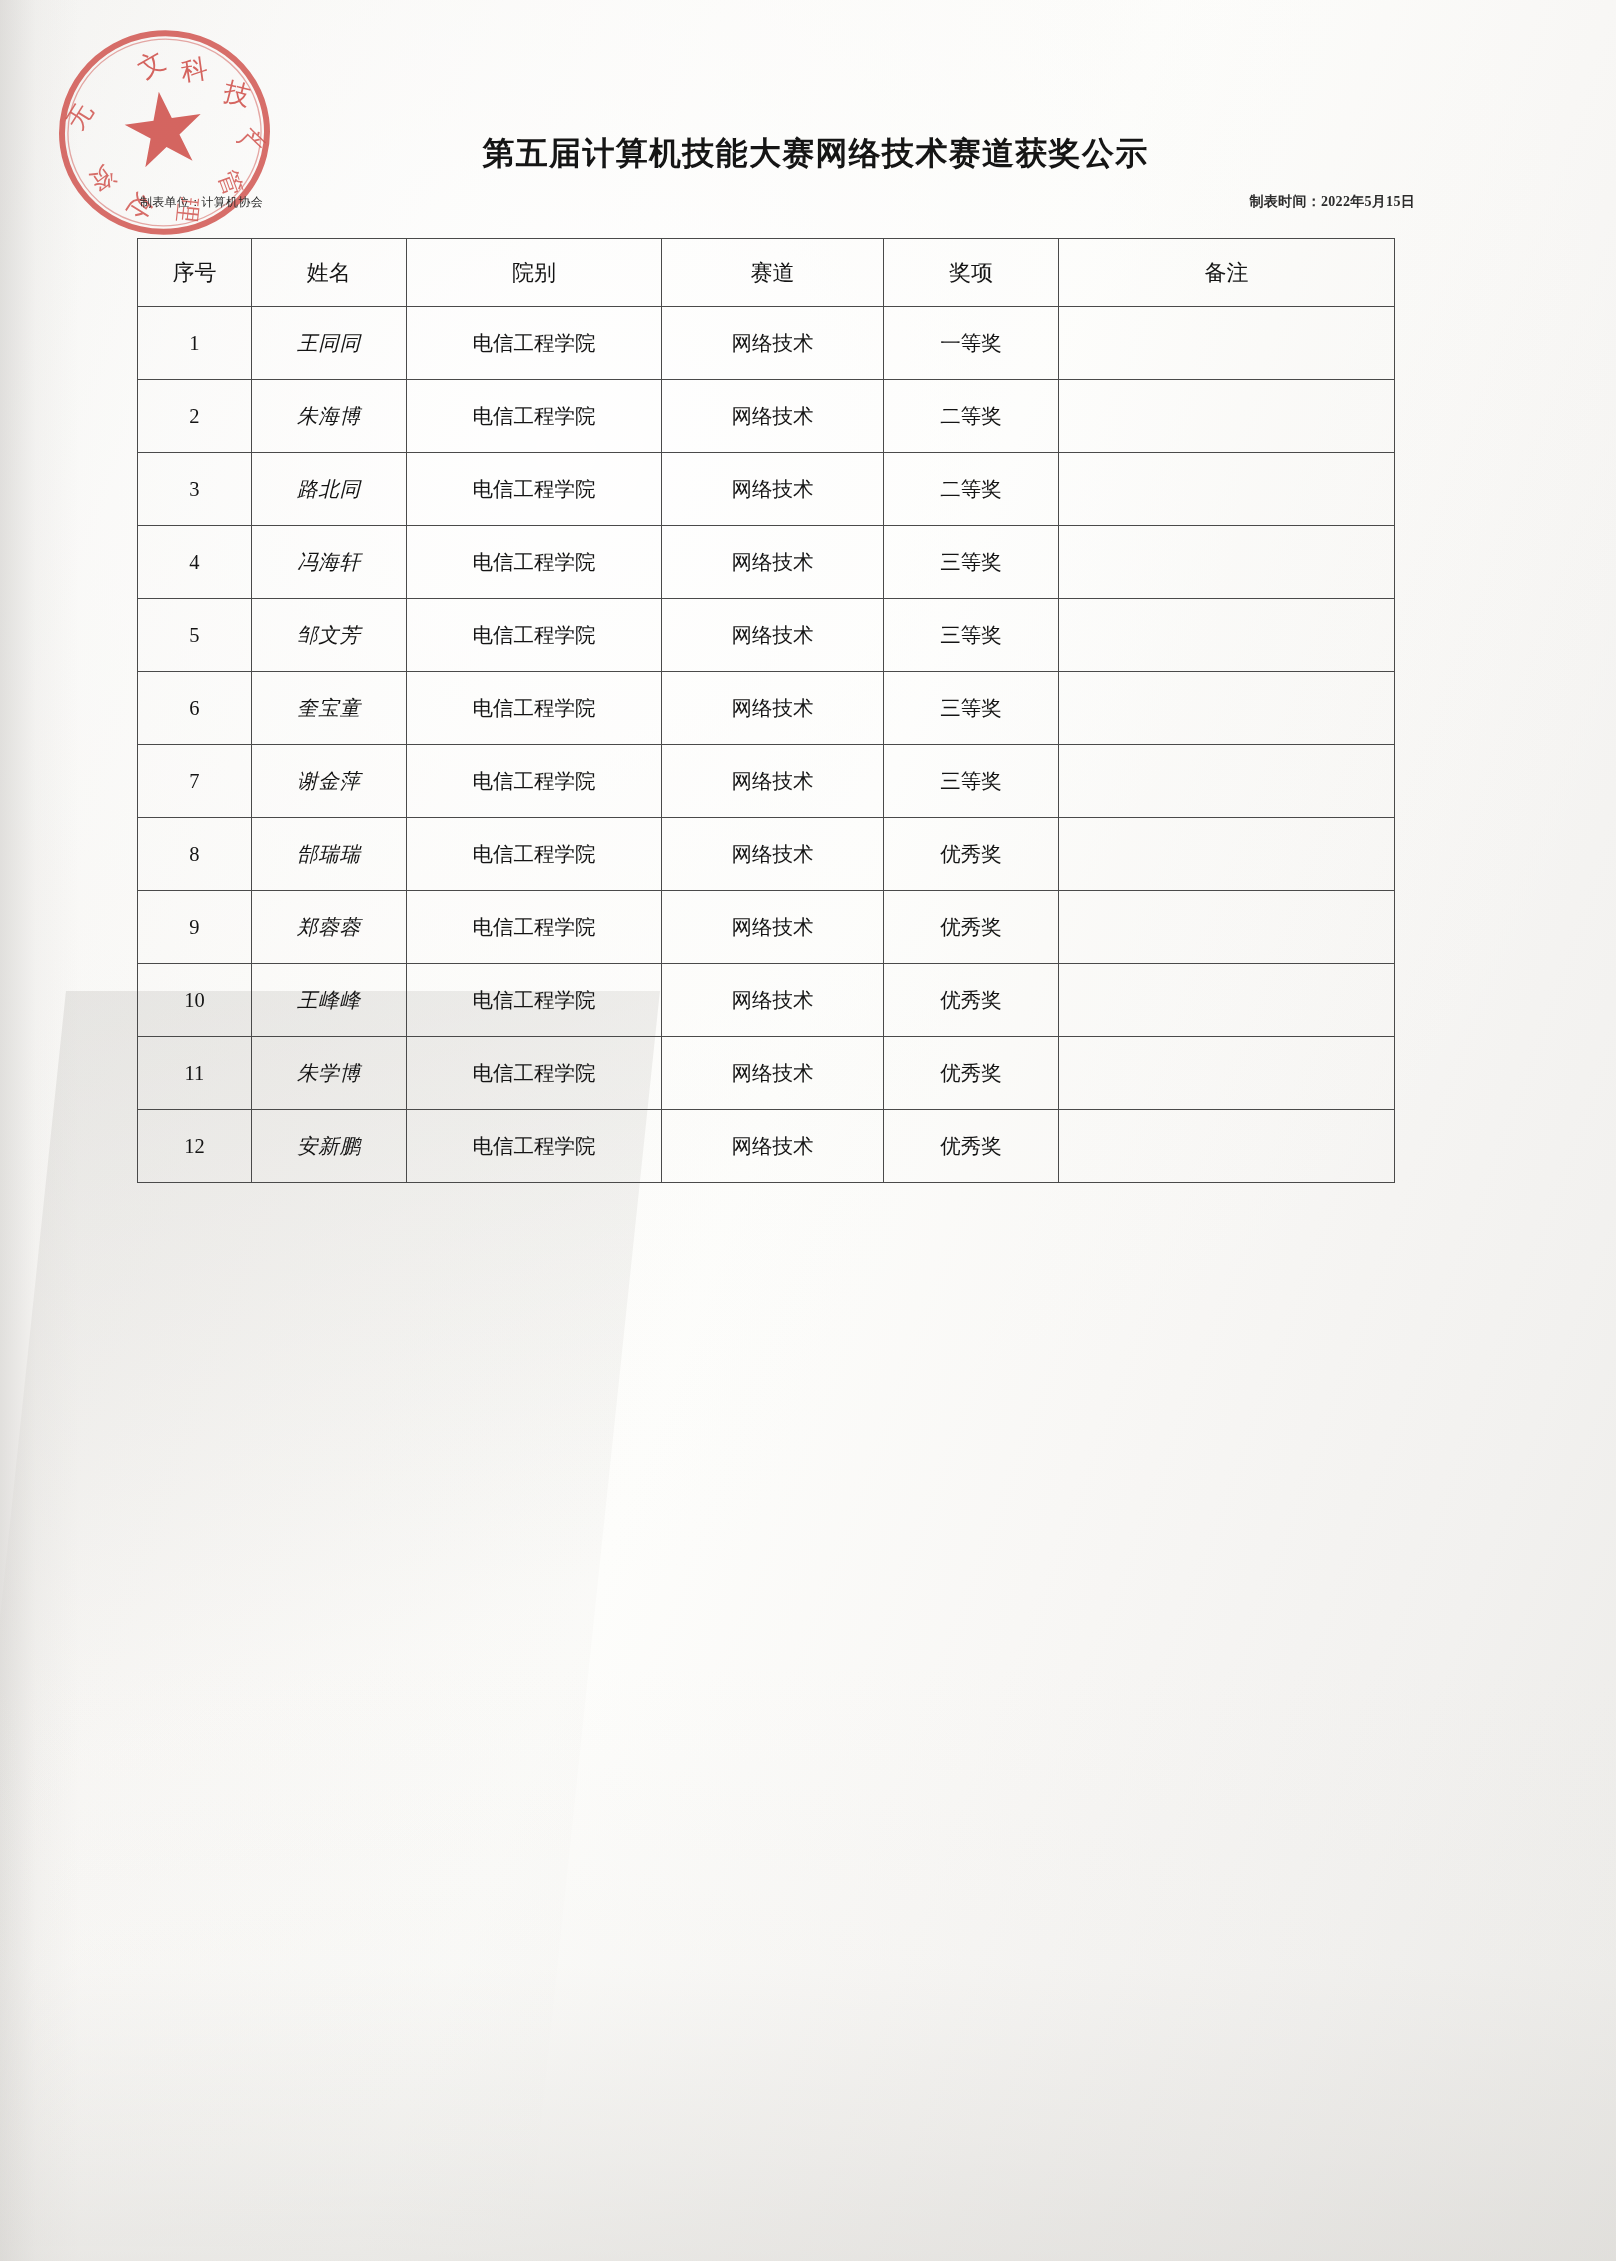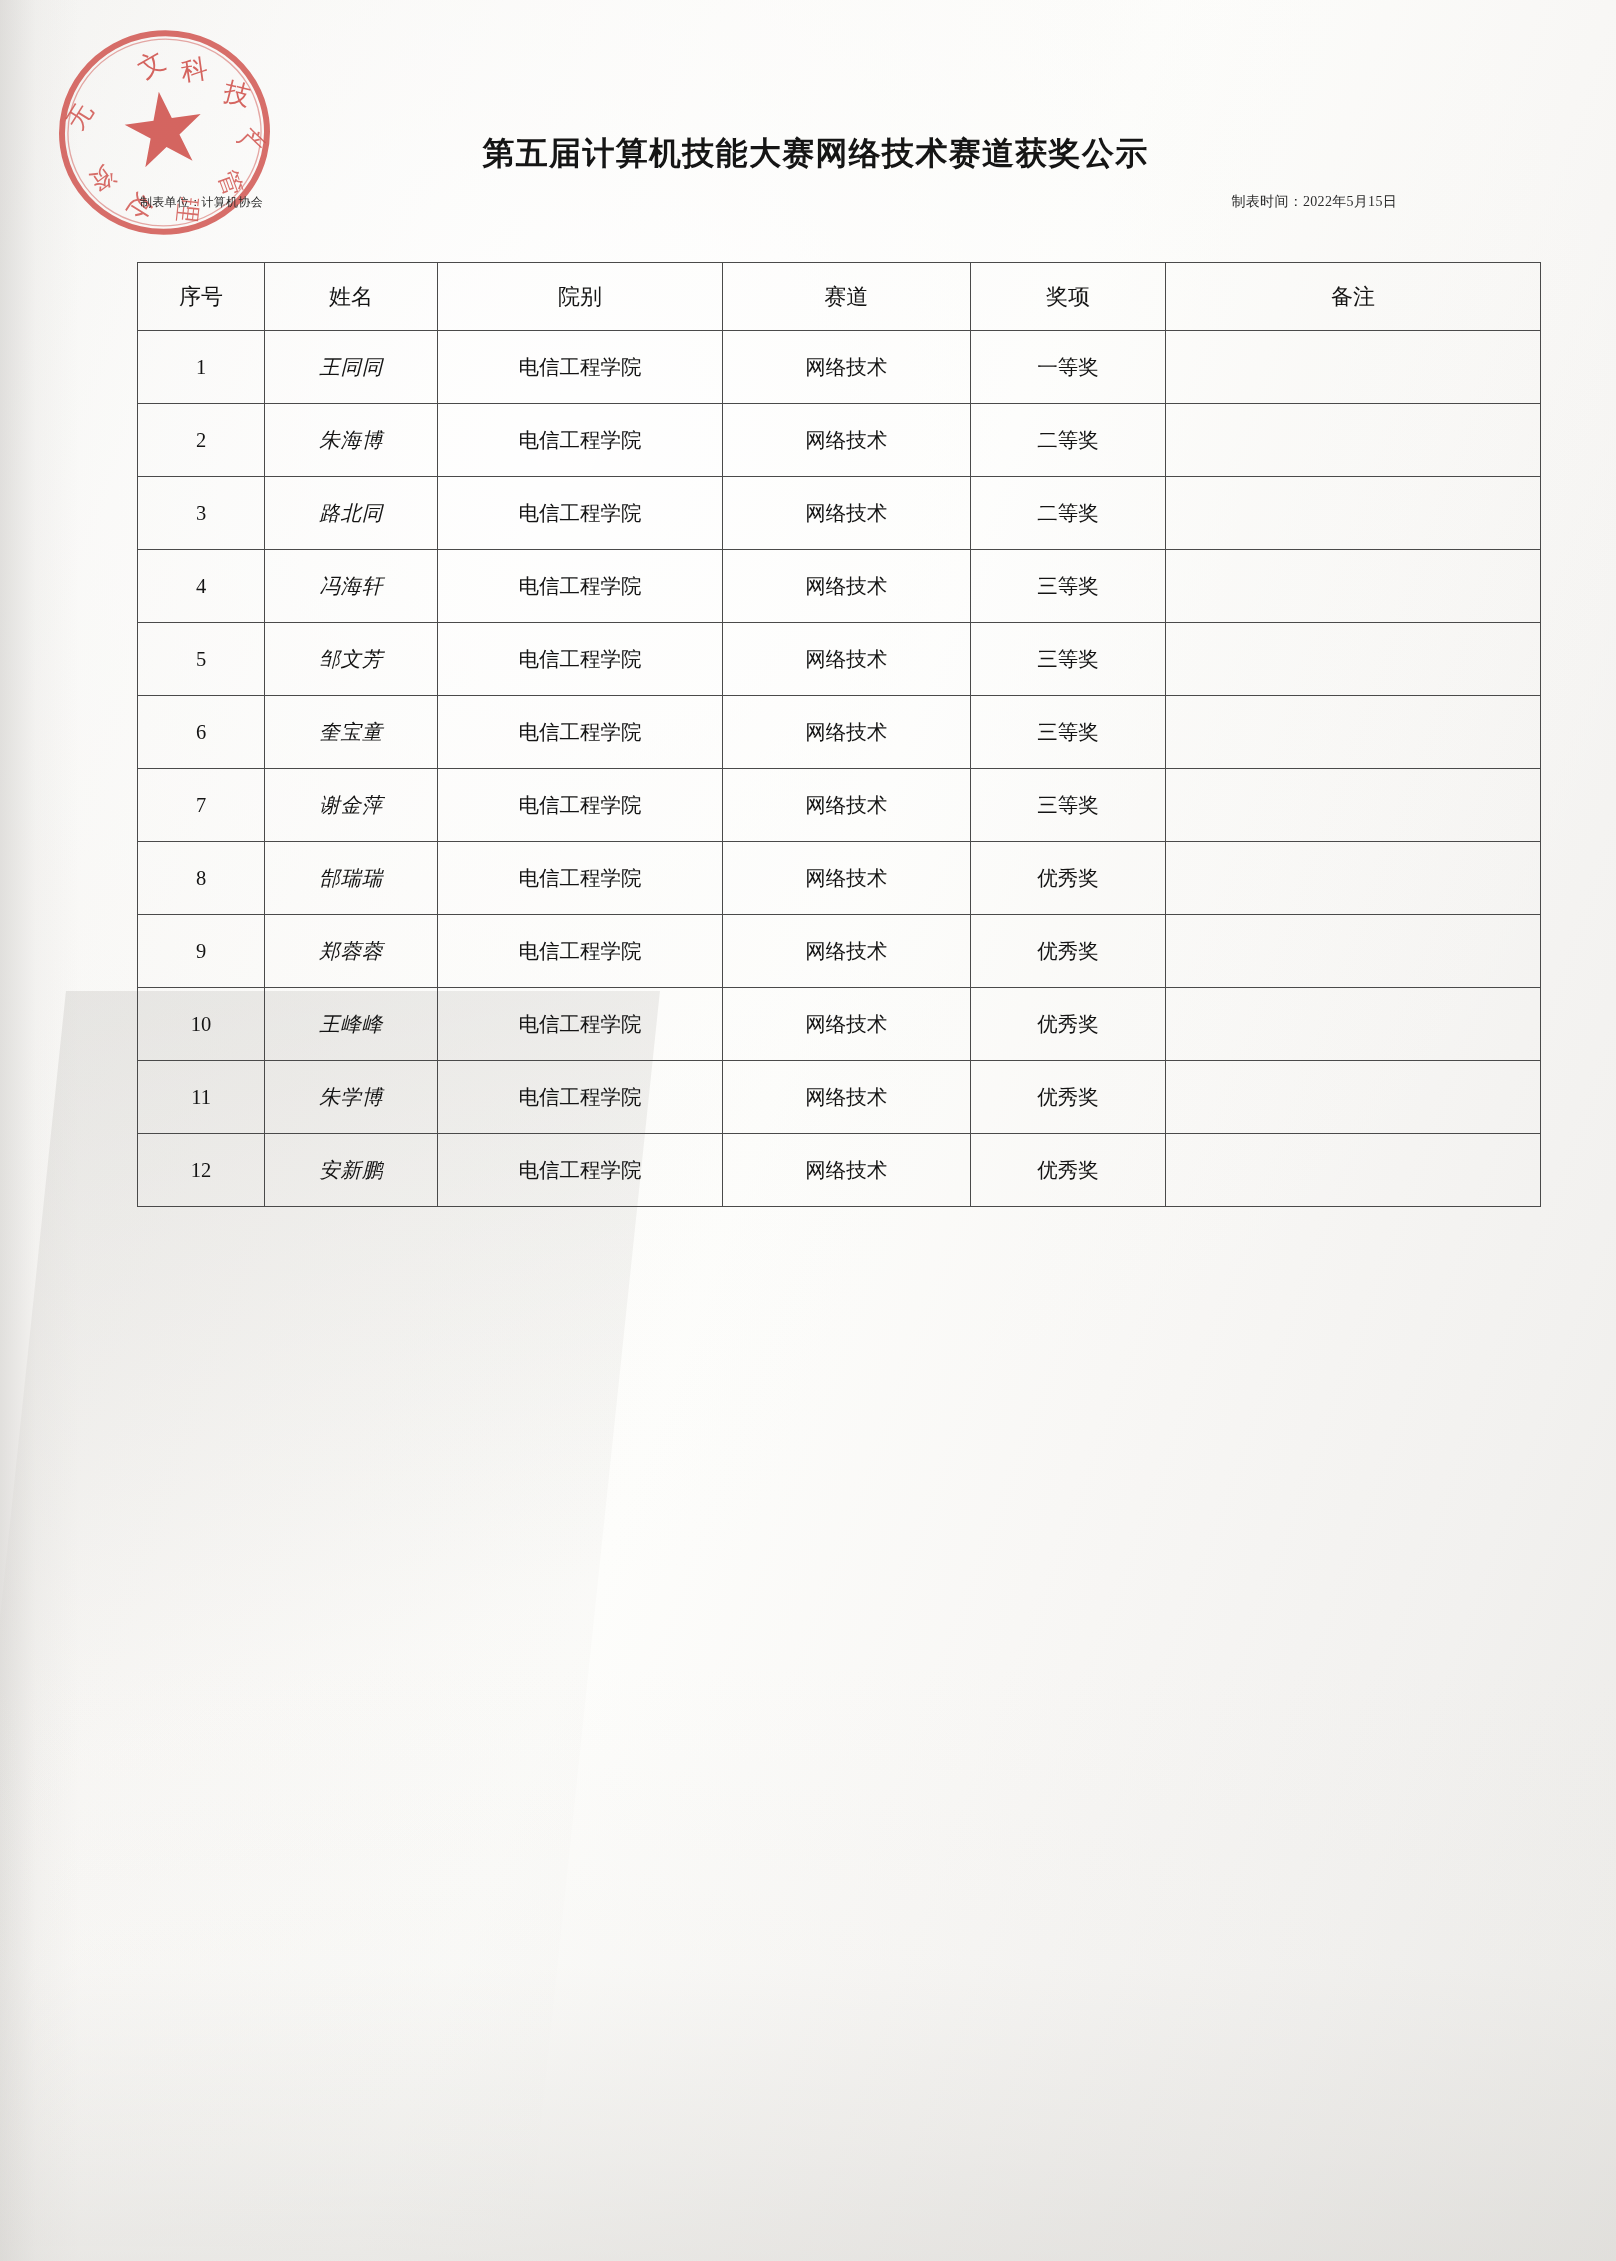--- a/index.html
+++ b/index.html
@@ -72,34 +72,34 @@
   .meta-left {
     position: absolute;
     left: 140px;
     top: 194px;
     font-size: 12px;
     color: #2b2b2b;
     letter-spacing: 0.3px;
   }
   .meta-right {
     position: absolute;
-    right: 220px;
+    right: 202px;
     top: 193px;
     font-size: 14px;
     color: #2b2b2b;
     letter-spacing: 0.3px;
+    font-weight: bold;
   }
 
   
   .table-wrap {
     position: absolute;
     left: 137px;
     top: 238px;
-    width: 1404px;
-    margin-top: 24px;
+    width: 1258px;
   }
   table.award-table {
     border-collapse: collapse;
     width: 100%;
     table-layout: fixed;
   }
   table.award-table th,
   table.award-table td {
     border: 1.3px solid #4a4a4a;
     height: 70px;

